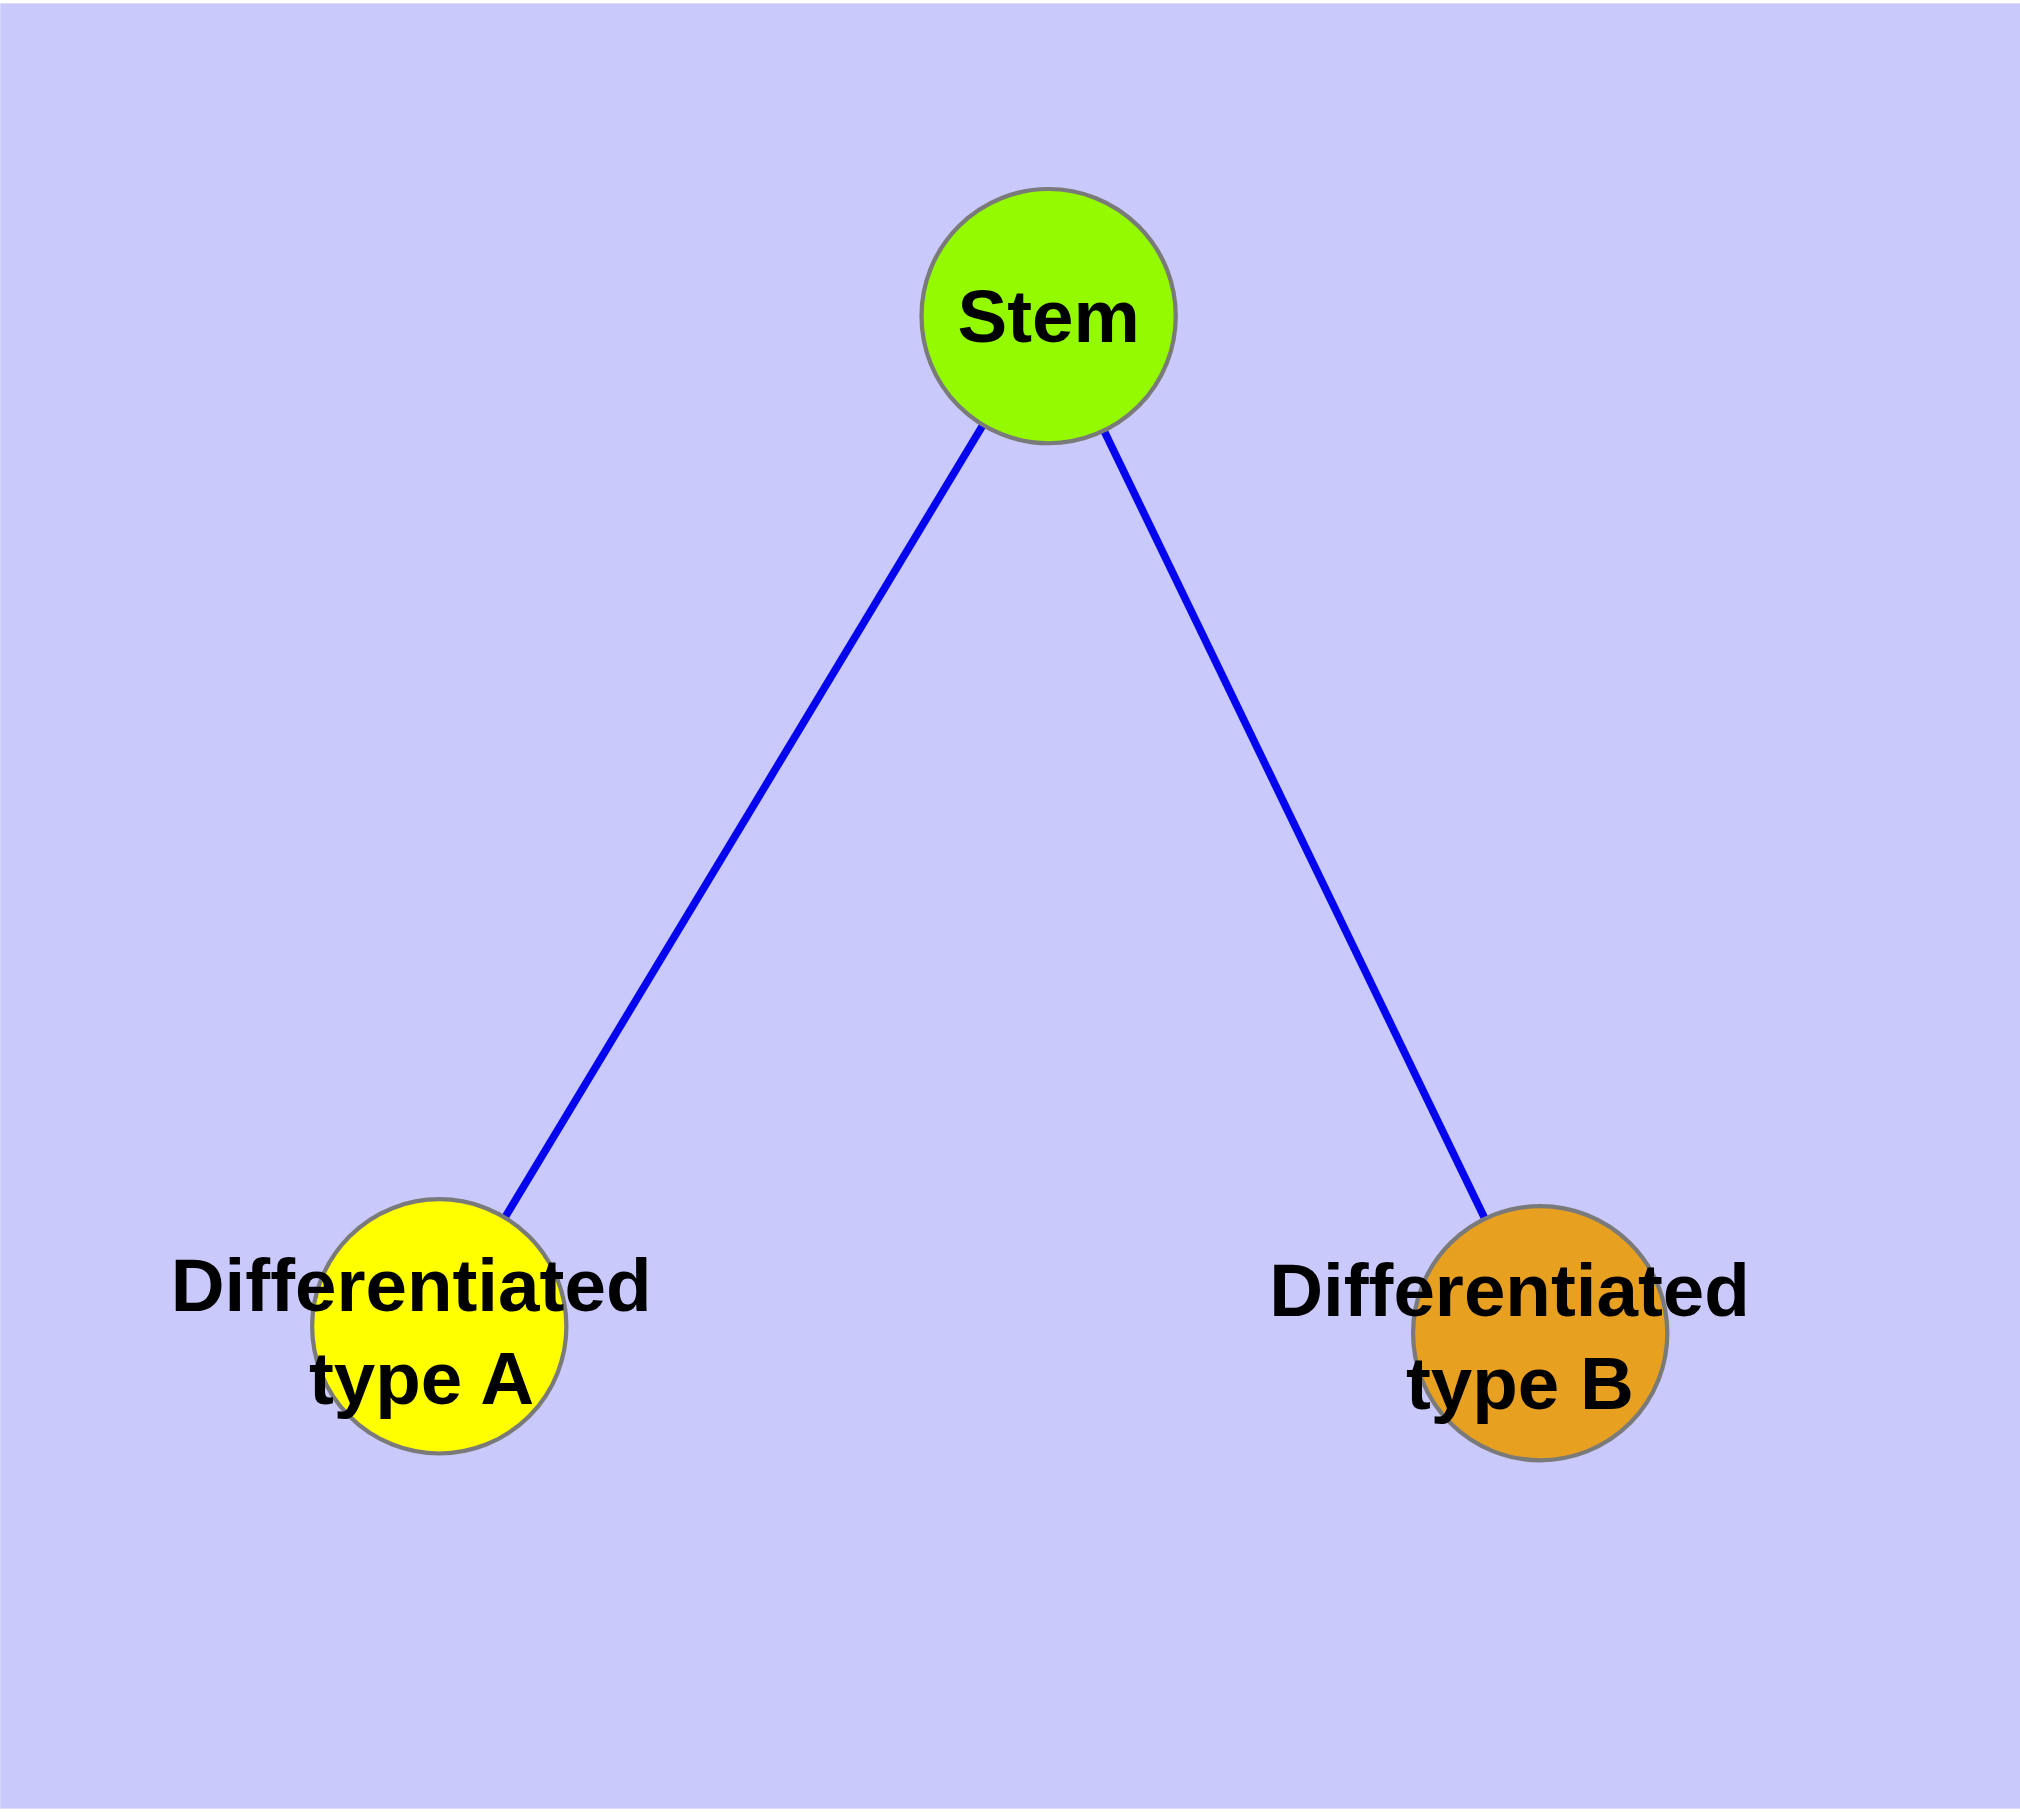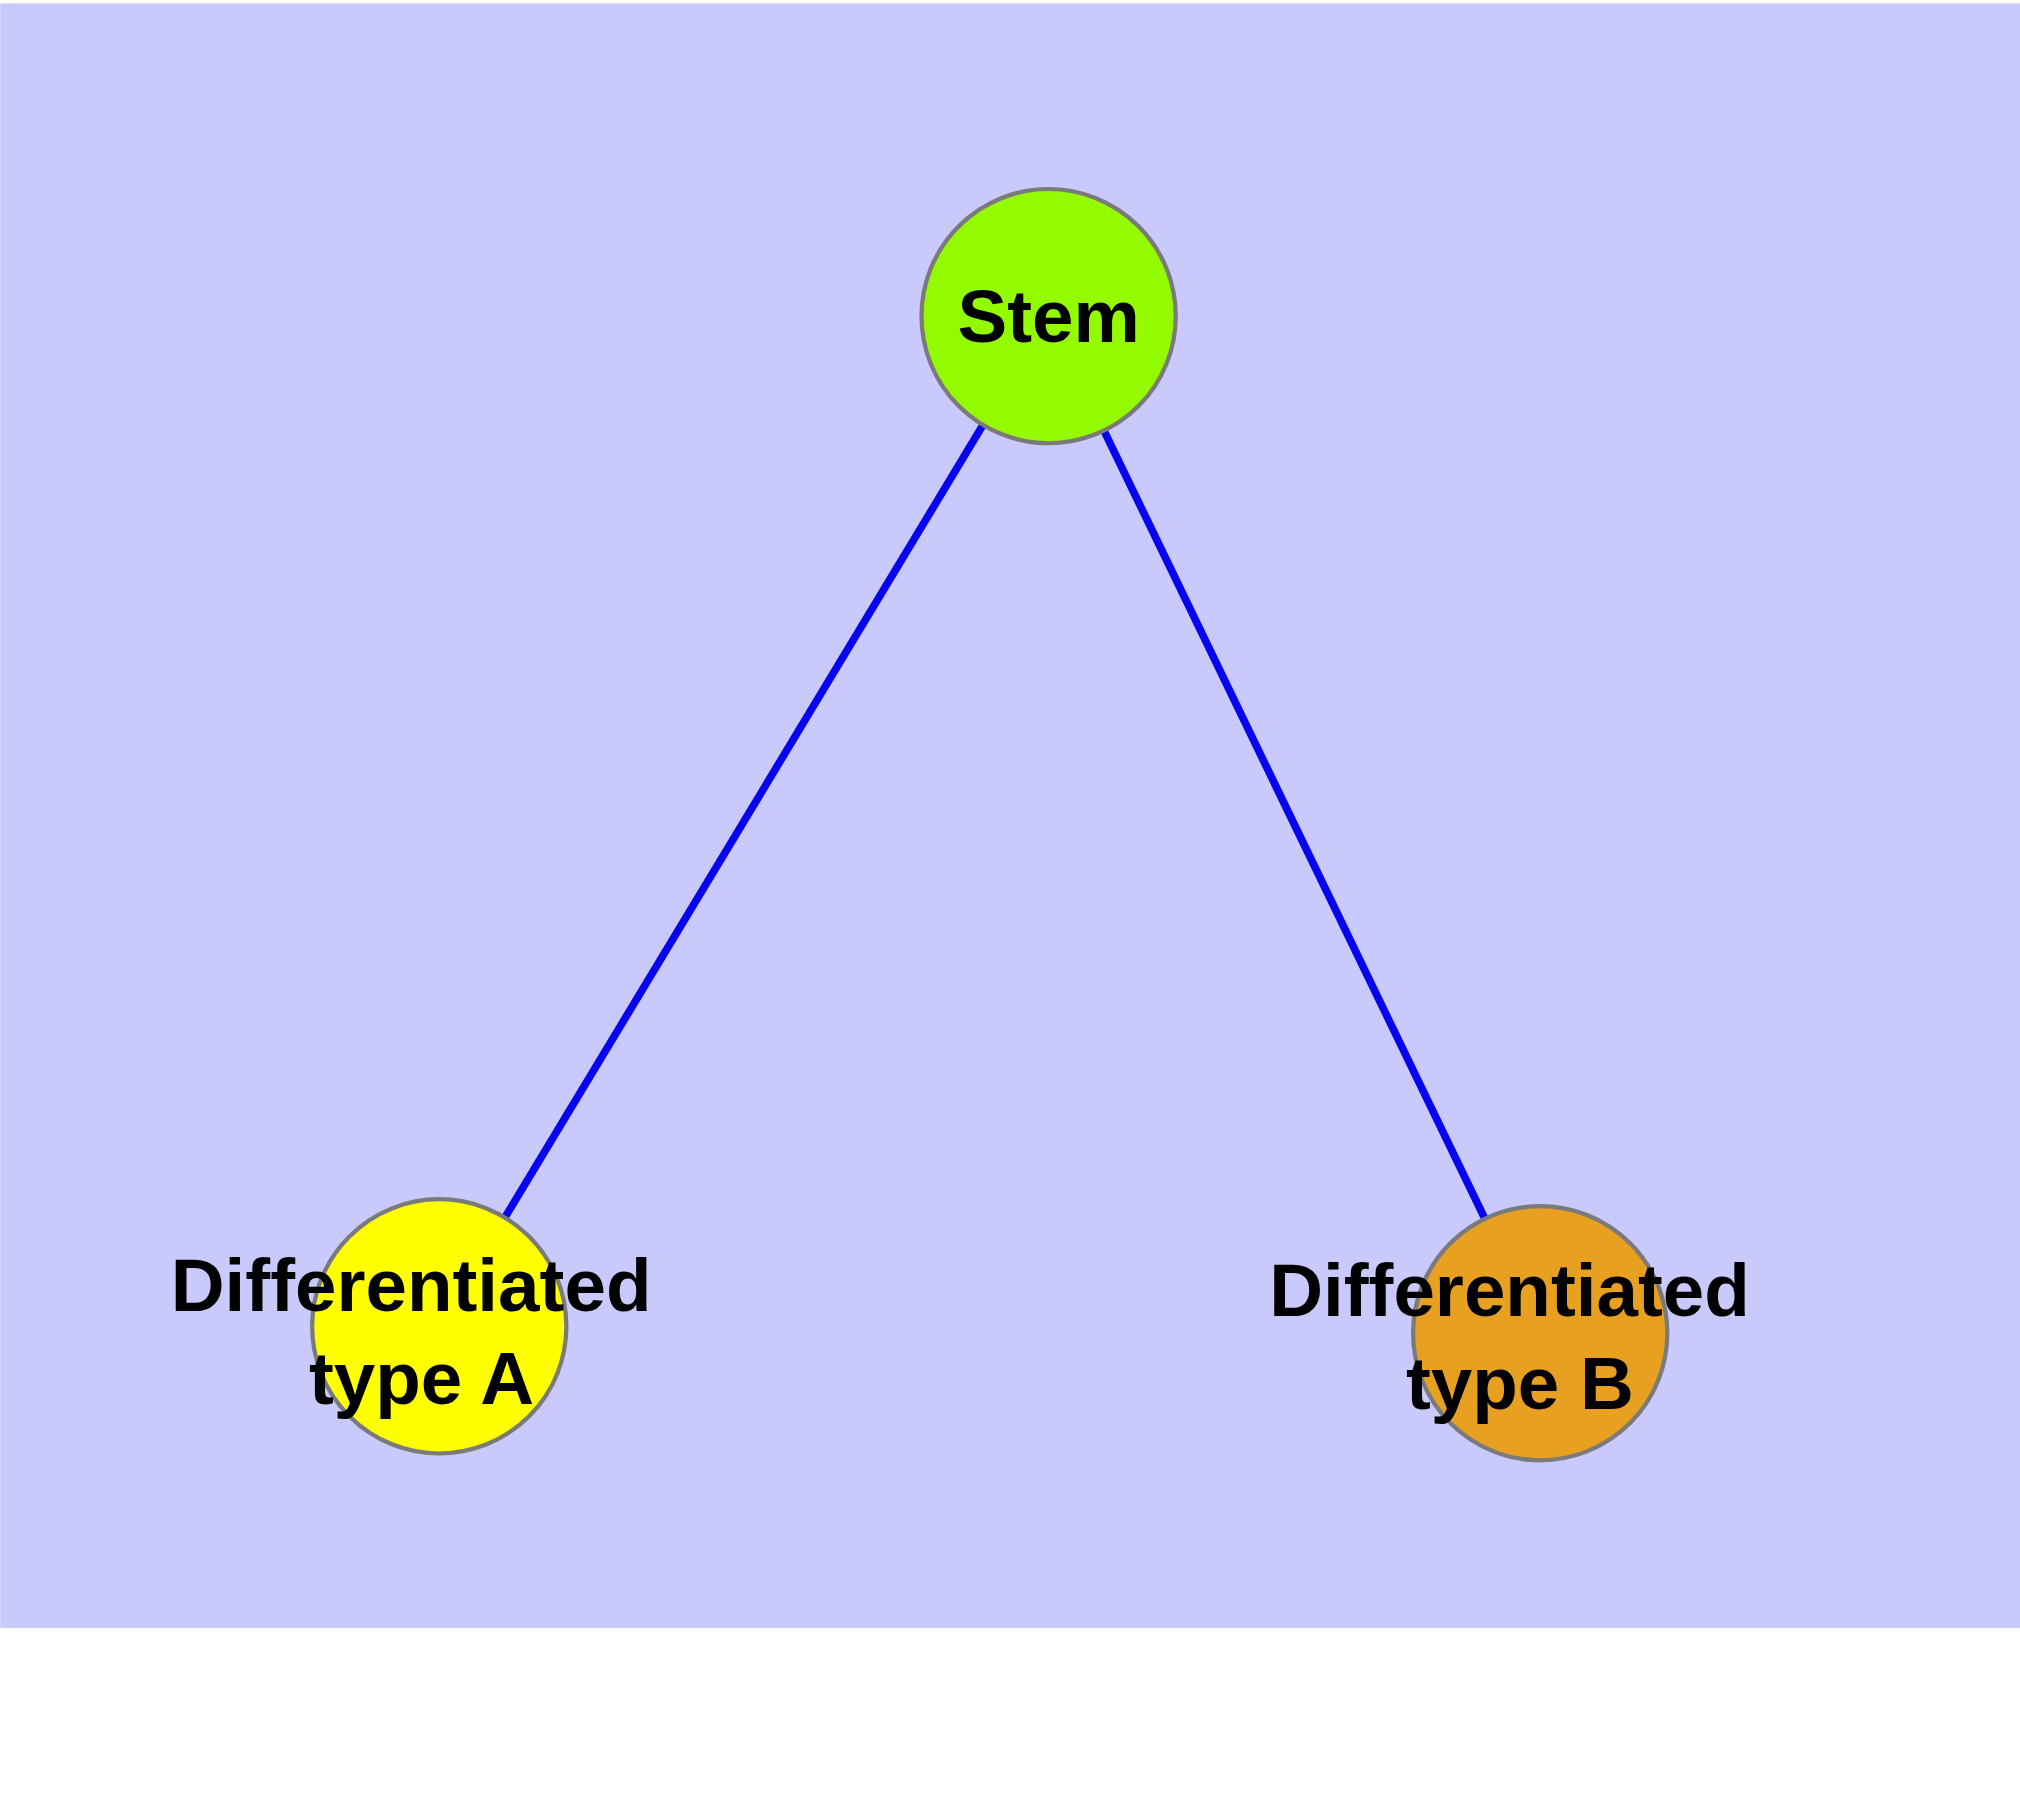--- a/index.html
+++ b/index.html
@@ -2,21 +2,21 @@
 <html style="font-size:13.6px"><head>
 <meta charset="utf-8">
 <style>
   html, body {
     margin: 0;
     padding: 0;
     background: #ffffff;
   }
   .stage {
     width: 2021px;
-    height: 1628px;
+    height: 1812px;
     position: relative;
     overflow: hidden;
   }
   svg { display: block; }
   .edge {
     stroke-width: 9;
     fill: none;
   }
   .node-circle {
     stroke-width: 5;

